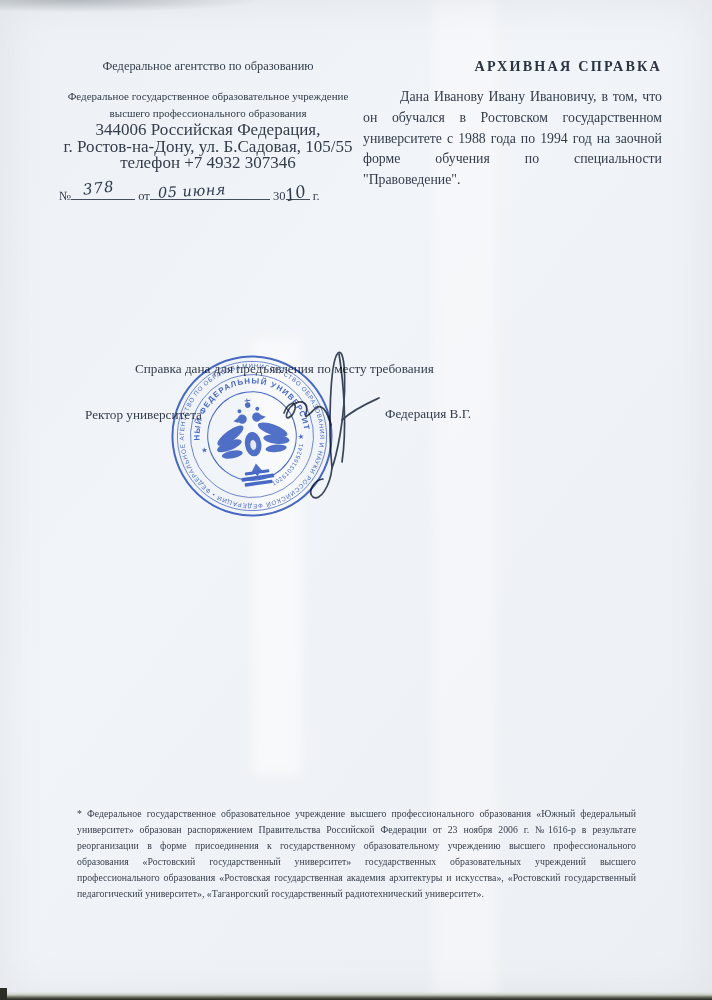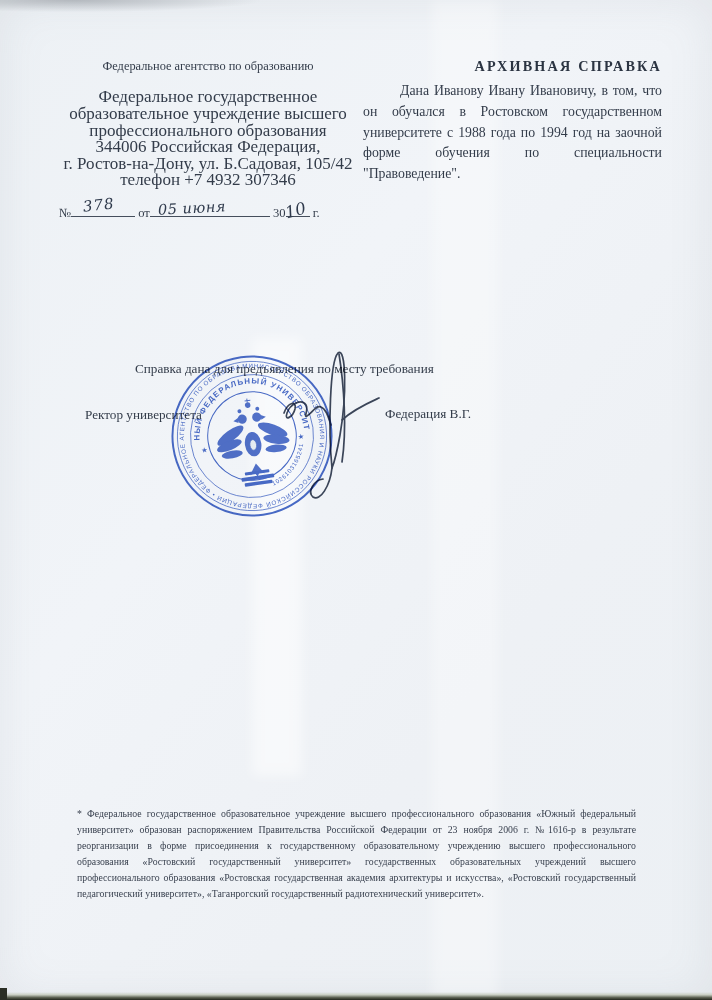--- a/index.html
+++ b/index.html
@@ -19,34 +19,34 @@
     background:radial-gradient(ellipse at 28% 0%,rgba(128,134,141,.5),rgba(128,134,141,0) 72%);}
   .scan-bottom{position:absolute;left:0;bottom:0;width:712px;height:8px;
     background:linear-gradient(to bottom,rgba(214,218,210,0) 0%,#c9cec2 35%,#5a5f50 70%,#23261d 100%);}
   .scan-corner{position:absolute;left:0;bottom:0;width:7px;height:12px;background:#2b2e24;}
   .band{position:absolute;background:rgba(255,255,255,.5);filter:blur(6px);}
   .band-a{left:252px;top:338px;width:50px;height:438px;}
   .band-b{left:432px;top:0;width:66px;height:1000px;background:rgba(255,255,255,.32);}
   
   .lh{position:absolute;left:55px;top:58px;width:306px;text-align:center;}
   .lh-agency{font-size:12.4px;line-height:16px;}
-  .lh-org{margin-top:14px;font-size:17px;line-height:17px;}
+  .lh-org{margin-top:14px;font-size:11px;line-height:17px;}
   .lh-univ{margin-top:11px;font-size:15px;font-weight:bold;line-height:19px;letter-spacing:.4px;color:#2b3442;}
   .lh-addr{font-size:17px;line-height:16.5px;}
   .ref-line{margin-top:13px;text-align:left;padding-left:4px;font-size:12.6px;white-space:nowrap;}
   .blank{display:inline-block;position:relative;border-bottom:1px solid #454e5c;height:14px;vertical-align:baseline;}
   .b1{width:64px;} .b2{width:120px;} .b3{width:24px;}
   .hw{position:absolute;font-style:italic;color:#2f3a4c;white-space:nowrap;font-family:"DejaVu Serif",serif;}
   .hw-num{left:12px;bottom:2px;font-size:15px;transform:rotate(-6deg);letter-spacing:1px;}
   .hw-date{left:8px;bottom:0px;font-size:14.5px;transform:rotate(-3deg);letter-spacing:.5px;}
   .hw-year{left:-1px;bottom:-4px;font-size:16.5px;transform:rotate(-14deg);}
   
   .title{position:absolute;left:362px;top:58px;width:300px;text-align:right;
     font-size:14.2px;font-weight:bold;letter-spacing:2.2px;color:#2b3442;}
-  .bodytext{position:absolute;left:363px;top:81px;width:299px;
+  .bodytext{position:absolute;left:363px;top:87px;width:299px;
     font-size:13.8px;line-height:20.8px;text-align:justify;}
   .bodytext p{margin:0;text-indent:37px;}
   
   .statement{position:absolute;left:135px;top:361px;font-size:13.2px;white-space:nowrap;}
   .sig-pos{position:absolute;left:85px;top:407px;font-size:13.2px;white-space:nowrap;}
   .sig-name{position:absolute;left:385px;top:406px;font-size:13.2px;white-space:nowrap;}
   
   .stamp{position:absolute;left:170px;top:354px;width:164px;height:164px;
     mix-blend-mode:multiply;opacity:.92;transform:rotate(-8deg);}
   .sign{position:absolute;left:270px;top:333px;width:120px;height:182px;mix-blend-mode:multiply;}
@@ -61,21 +61,21 @@
 
   <div class="scan-top"></div>
   <div class="band band-a"></div>
   <div class="band band-b"></div>
 
   <div class="lh">
     <div class="lh-agency">Федеральное агентство по образованию</div>
     <div class="lh-org">Федеральное государственное образовательное учреждение высшего профессионального образования</div>
     <div class="lh-addr">
       <div>344006 Российская Федерация,</div>
-      <div>г. Ростов-на-Дону, ул. Б.Садовая, 105/42</div>
+      <div>г. Ростов-на-Дону, ул. Б.Садовая, 105/55</div>
       <div>телефон +7 4932 307346</div>
     </div>
     <div class="ref-line">
       <span>№</span><span class="blank b1"><span class="hw hw-num">378</span></span>
       <span>от</span><span class="blank b2"><span class="hw hw-date">05 июня</span></span>
       <span>30</span><span class="blank b3"><span class="hw hw-year">10</span></span>
       <span>г.</span>
     </div>
   </div>
 

